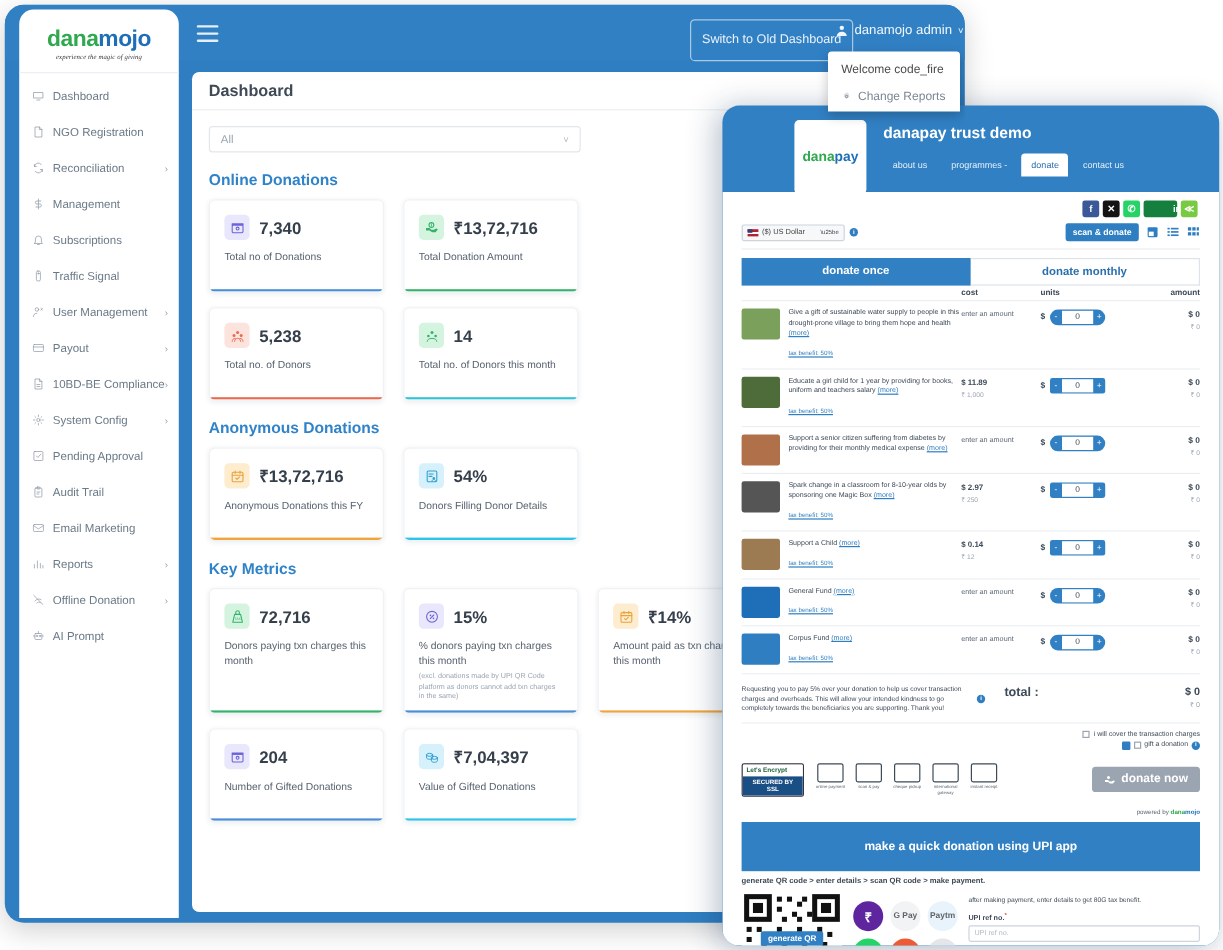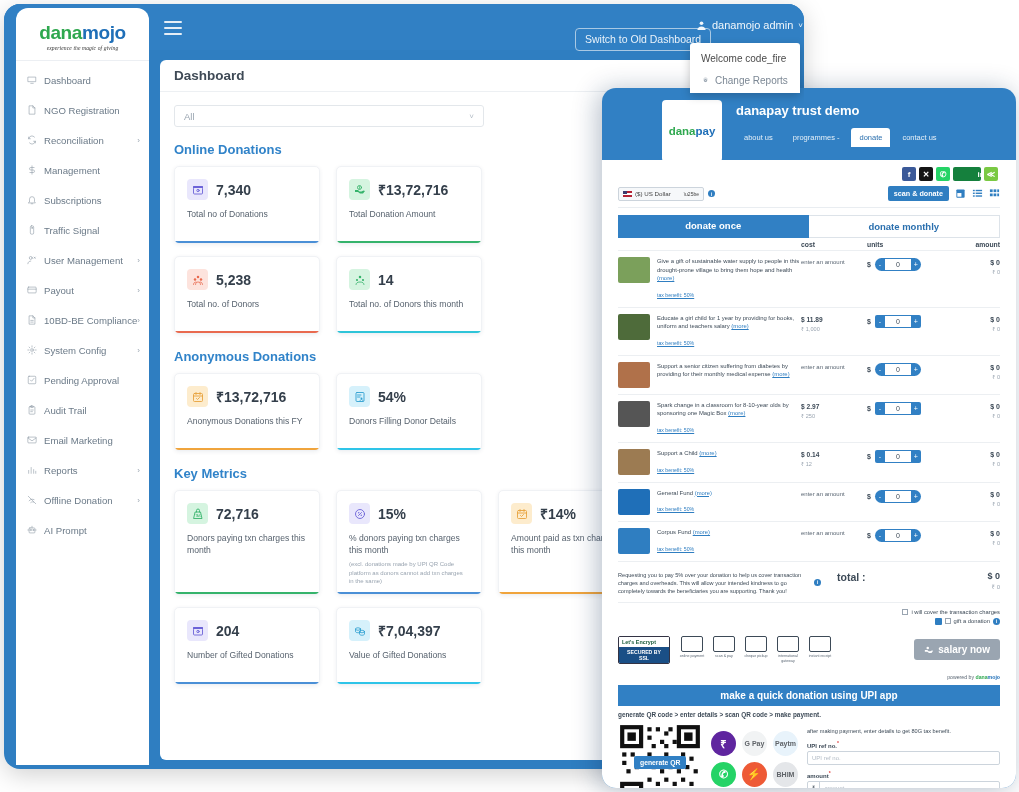--- a/index.html
+++ b/index.html
@@ -20,22 +20,22 @@
     box-shadow: 0 6px 24px rgba(0,0,0,.18);
     overflow: hidden;
   }
   .app-topbar {
     position: absolute; left: 0; top: 0; width: 100%; height: 46px;
     background: #3180c4;
   }
   .hamburger { position: absolute; left: 160px; top: 17px; width: 18px; cursor: pointer; }
   .hamburger i { display:block; height:2px; background:#e6eef6; margin-bottom:4px; border-radius:1px;}
   .btn-old-dash {
-    position: absolute; left: 571px; top: 24px;
-    height: 23px; padding: 0 9px;
+    position: absolute; left: 571px; top: 12px;
+    height: 35px; padding: 0 9px;
     border: 1px solid #a9c9e4; border-radius: 4px;
     background: transparent; color: #eaf2fa;
     font-size: 10.5px; line-height: 21px; cursor: pointer;
     white-space: nowrap;
   }
   .user-menu {
     position: absolute; left: 692px; top: 15px;
     color: #f0f6fb; font-size: 11px; cursor: pointer;
     display: flex; align-items: center; gap: 5px;
   }
@@ -229,21 +229,21 @@
   .pay-ic .cap { font-size: 3.6px; color: #5a6673; margin-top: 2px; line-height: 1.2; }
   .donate-now {
     margin-left: auto; background: #9aa5b1; color: #fff; border-radius: 3px;
     padding: 5px 10px; font-size: 10px; font-weight: 700; cursor: pointer;
     display: flex; align-items: center; gap: 4px;
   }
   .powered { text-align: right; font-size: 5.2px; color: #5a6673; margin-top: 2px; }
   .powered b .g { color: #2fa84f; } .powered b .b { color: #1f6fb8; }
 
   .upi-banner { background: #3180c4; color: #fff; text-align: center; font-size: 10px;
-                font-weight: 700; padding: 5px 0; margin-top: 3px; }
+                font-weight: 700; padding: 15px 0; margin-top: 3px; }
   .upi-steps { font-size: 6.4px; font-weight: 700; color: #3d4a57; padding: 5px 0 5px 0; }
   .upi-grid { display: flex; gap: 9px; }
   .qr-wrap { position: relative; width: 84px; height: 84px; flex: none; }
   .qr-img { width: 84px; height: 84px; }
   .gen-qr { position: absolute; left: 16px; top: 33px; background: #3180c4; color: #fff;
             font-size: 6.8px; font-weight: 700; padding: 3px 6px; border-radius: 2px; cursor: pointer; }
   .apps { display: grid; grid-template-columns: repeat(3, 25px); gap: 6px 6px; align-content: start; padding-top: 8px; }
   .app-ic { width: 25px; height: 25px; border-radius: 50%; display: flex; align-items: center;
             justify-content: center; color: #fff; font-size: 11px; font-weight: 700; cursor: pointer; }
   .upi-form { flex: 1; padding-top: 4px; }
@@ -869,21 +869,21 @@
               <div class="pay-ic">
                 <div class="box"></div>
                 <div class="cap">instant receipt</div>
               </div>
             </div>
           <div class="donate-now">
             <svg width="10" height="10" viewBox="0 0 24 24" fill="#fff">
               <path d="M2 16h6l4 3h6l4-5-3-1-4 2h-4l-3-3H2z"></path>
                 <circle cx="9" cy="7" r="3"></circle>
             </svg>
-            <span>salary now</span>
+            <span>donate now</span>
           </div>
         </div>
         <div class="powered">
           <span>powered by</span>
           <b><span class="g">dana</span><span class="b">mojo</span></b>
         </div>
       </div>
 
       <div class="w-inner" style="padding-top:2px;">
         <div class="upi-banner">make a quick donation using UPI app</div>

